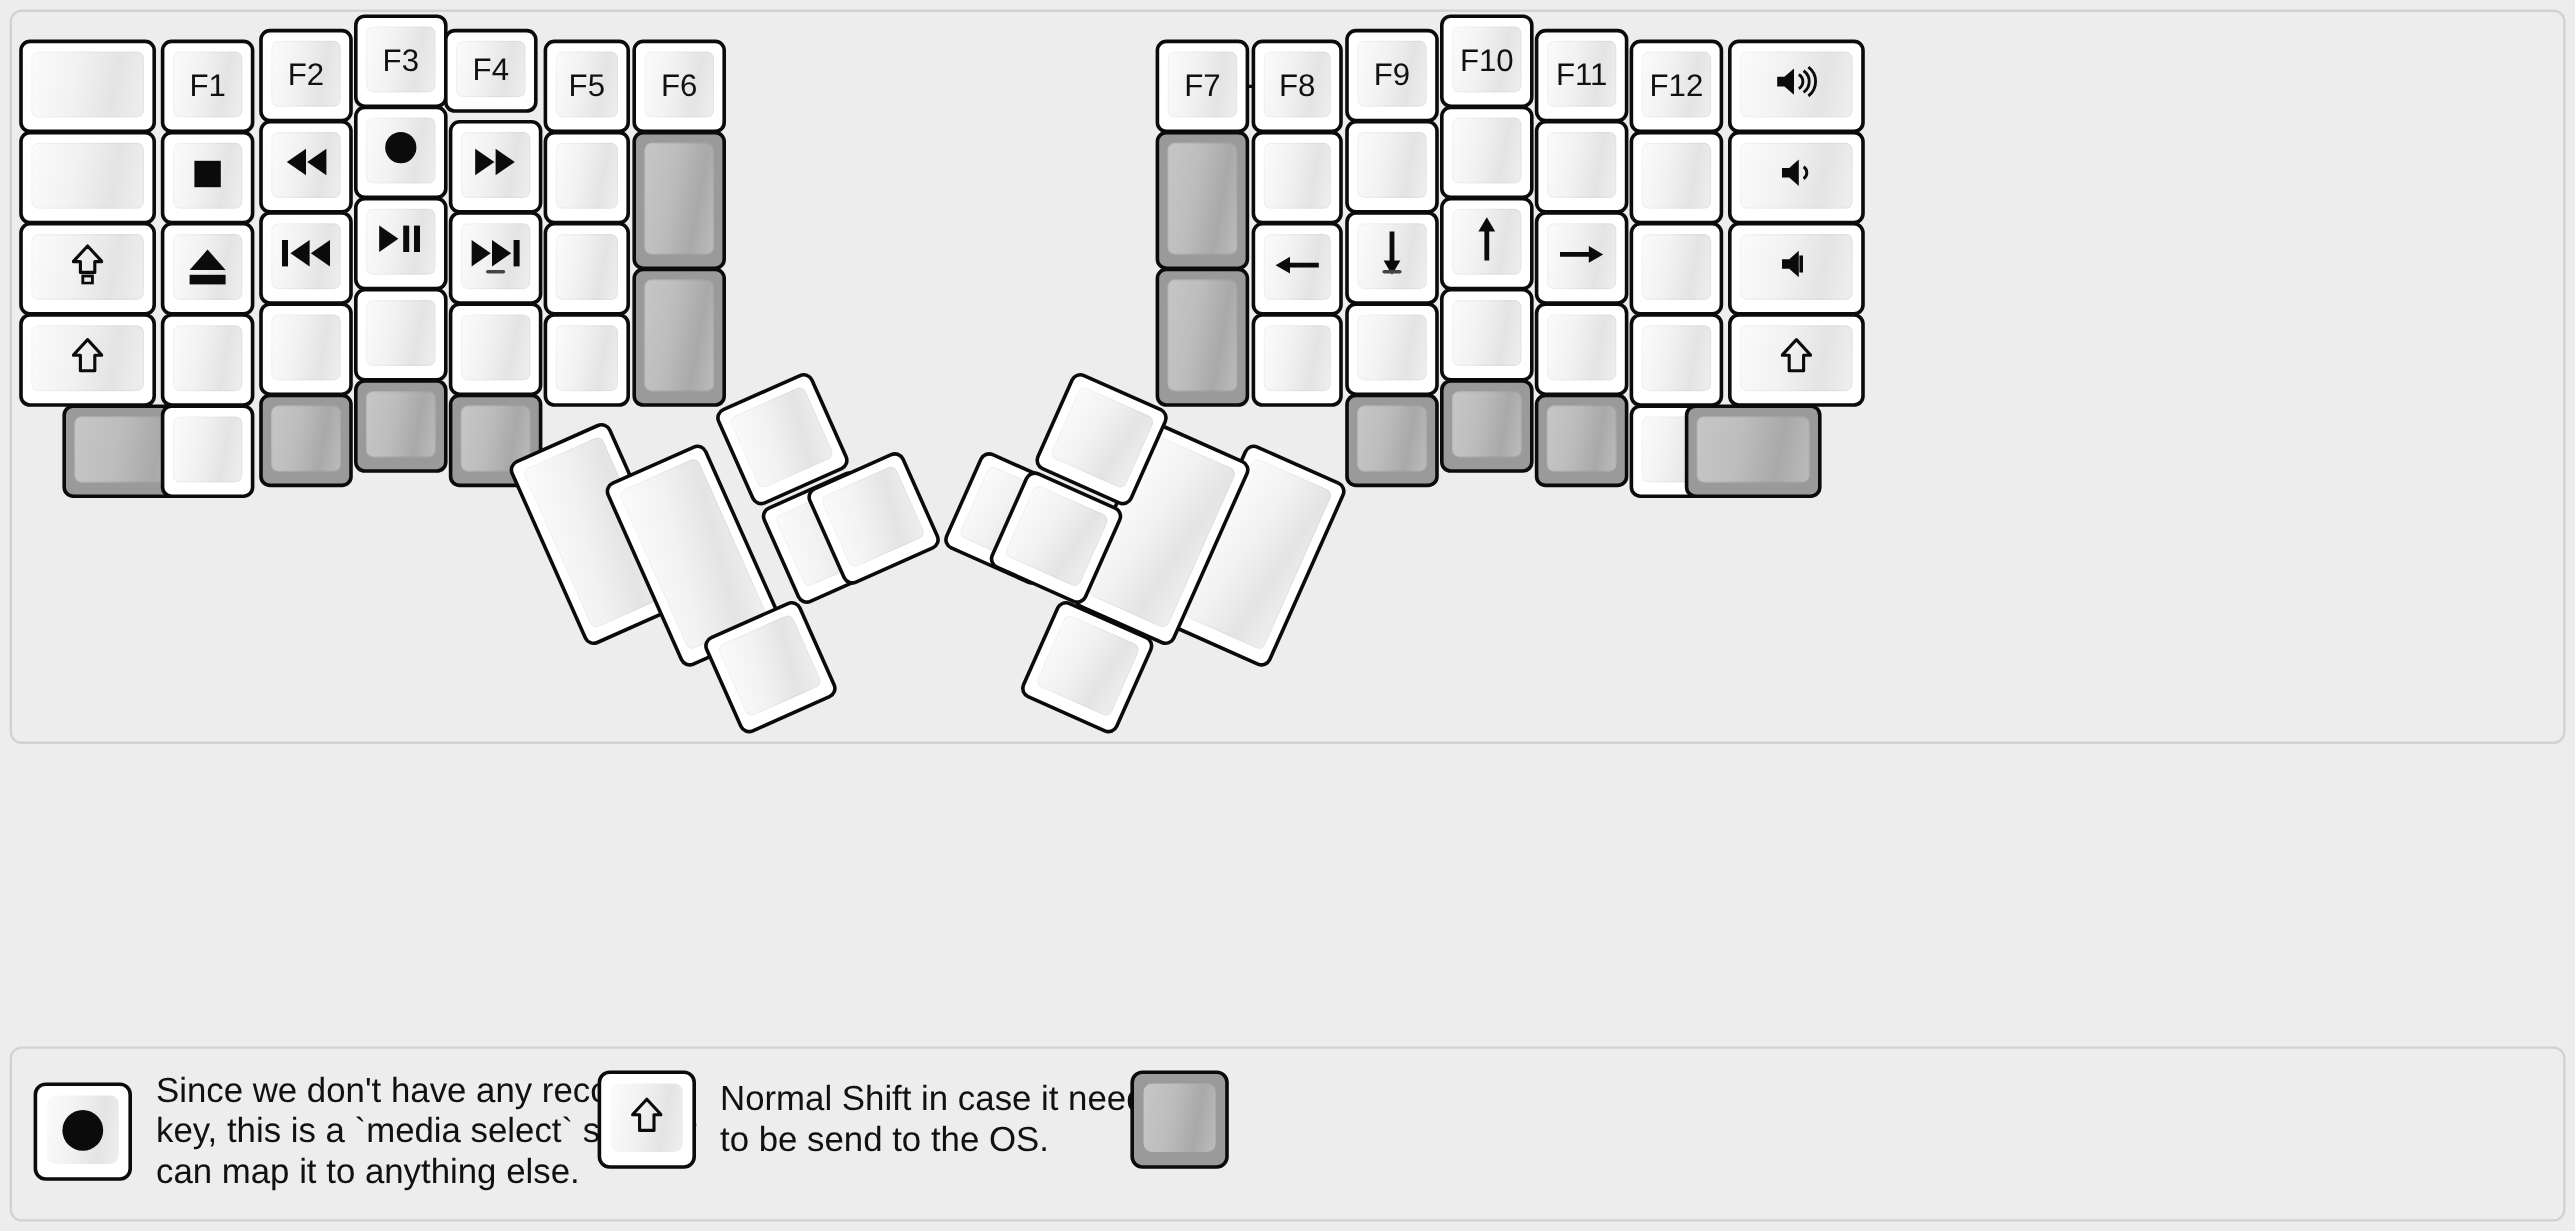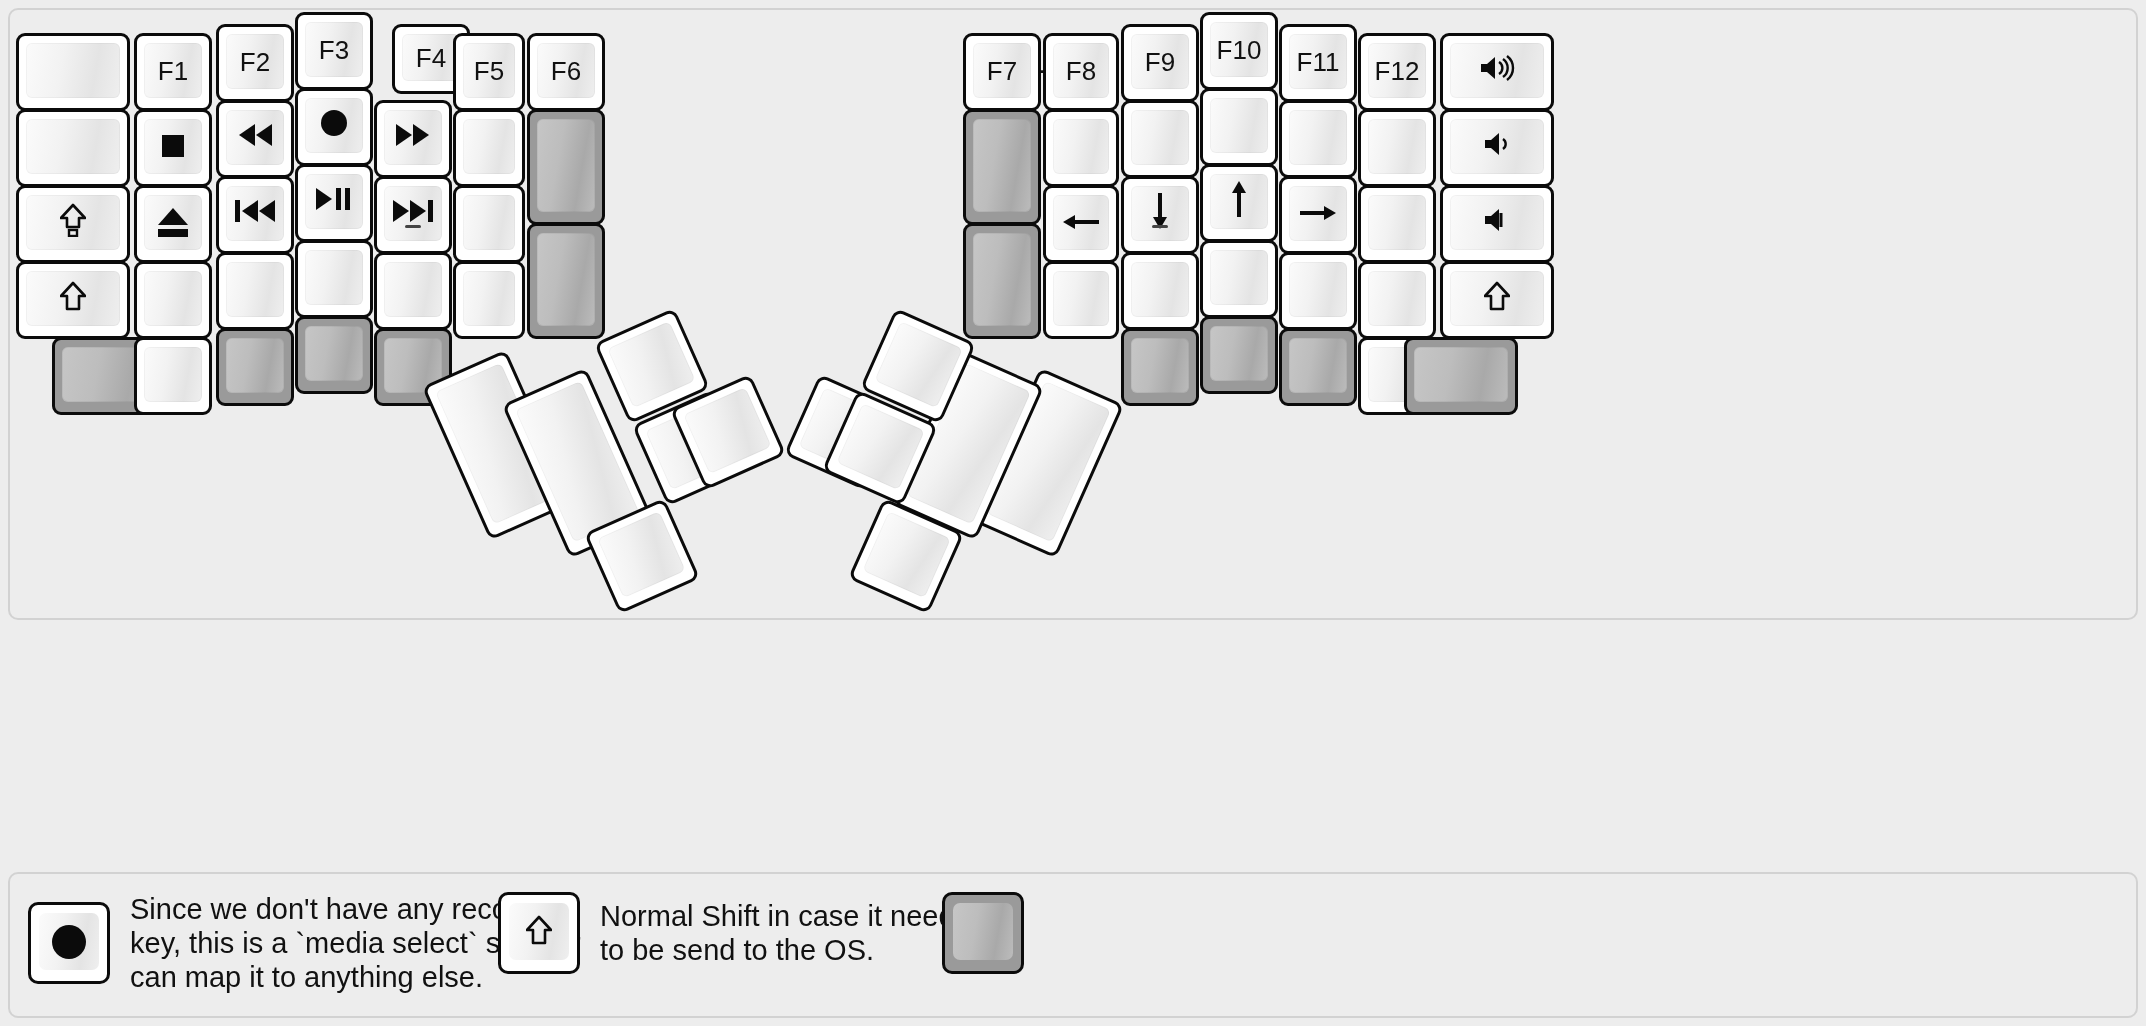--- a/index.html
+++ b/index.html
@@ -217,21 +217,21 @@
               <rect x="31" y="2" width="5" height="22" fill="#0b0b0b"></rect>
             </svg></span>
         </div>
       </div>
       <div class="key" style="left: 295px; top: 240px; width: 78px; height: 78px;">
         <div class="cap"></div>
       </div>
       <div class="key trans" style="left: 295px; top: 316px; width: 78px; height: 78px;">
         <div class="cap"></div>
       </div>
-      <div class="key" style="left: 392px; top: 24px; width: 78px; height: 70px;">
+      <div class="key" style="left: 370px; top: 24px; width: 78px; height: 70px;">
         <div class="cap">
           <span class="legend-lbl">F4</span>
         </div>
       </div>
       <div class="key" style="left: 374px; top: 100px; width: 78px; height: 78px;">
         <div class="cap">
           <span class="glyph"><svg width="38" height="26" viewBox="0 0 38 26">
               <polygon points="2,2 2,24 18,13" fill="#0b0b0b"></polygon>
               <polygon points="19,2 19,24 35,13" fill="#0b0b0b"></polygon>
             </svg></span>

